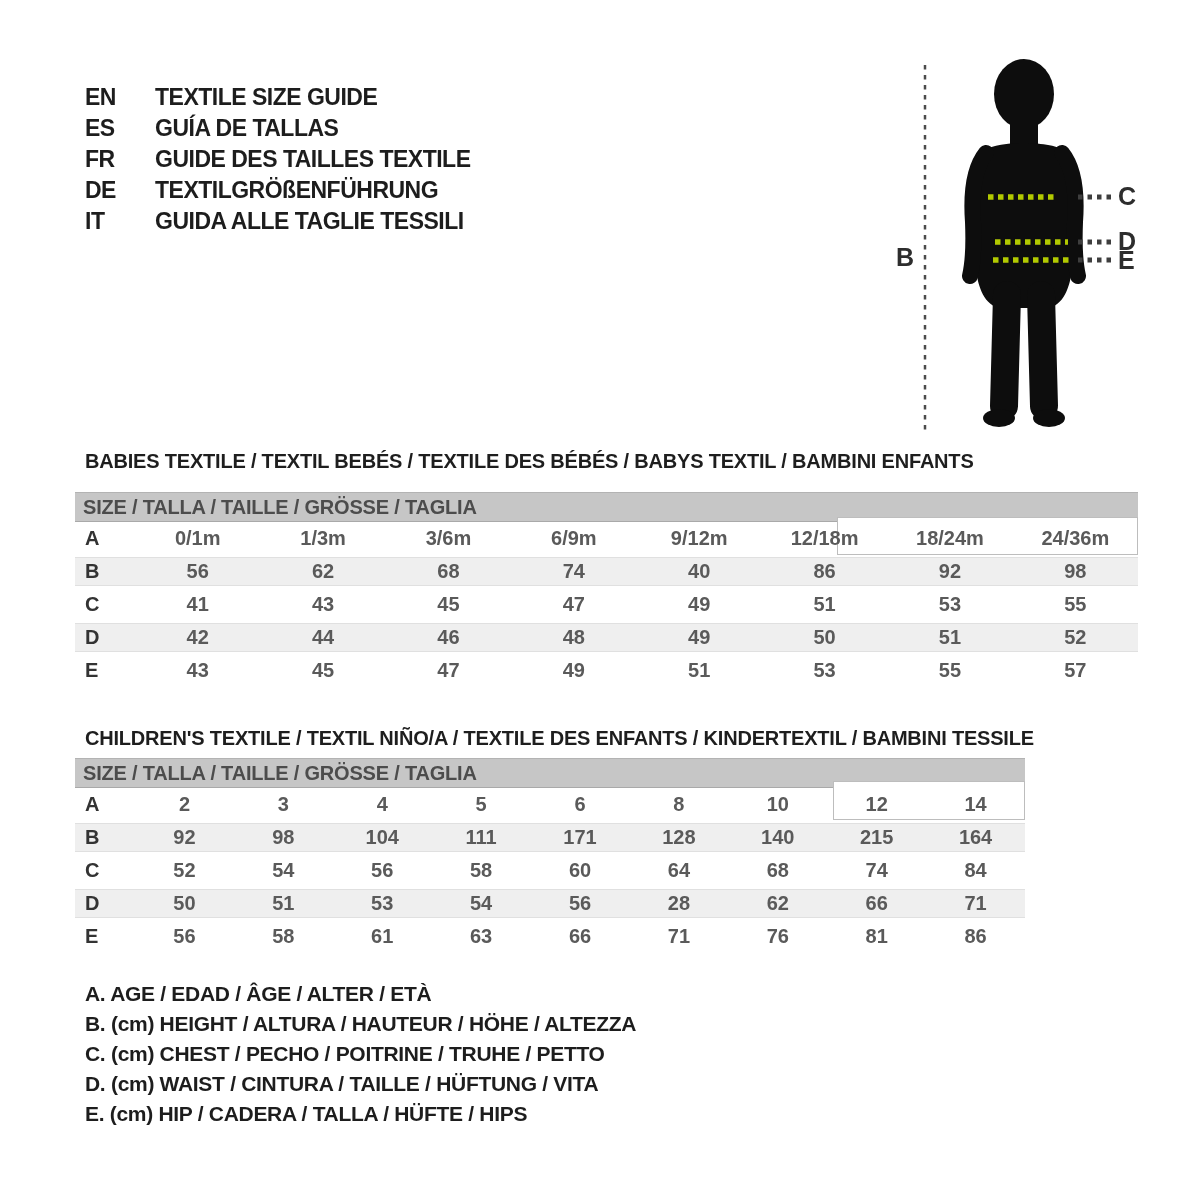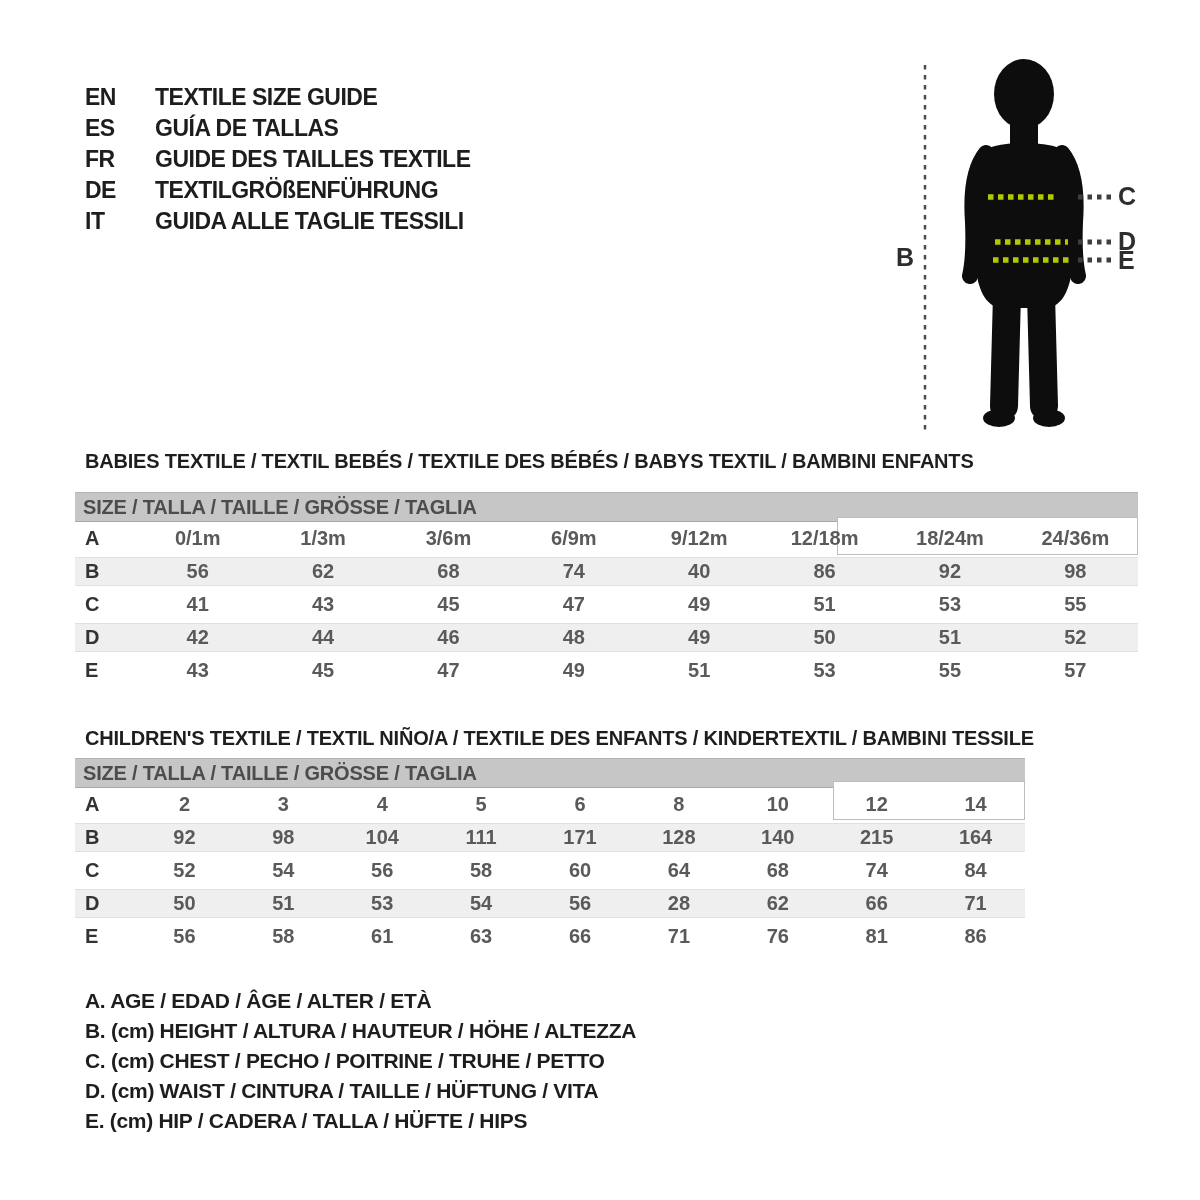--- a/index.html
+++ b/index.html
@@ -33,21 +33,21 @@
            font-size:20px; font-weight:bold; color:#5a5a5a; }
   .t-row.alt { background:#efefef;
            box-shadow: inset 0 2px 0 #ffffff, inset 0 -2px 0 #ffffff,
                        inset 0 3px 0 #e0e0e0, inset 0 -3px 0 #e0e0e0; }
   .t-label { width:60px; padding-left:10px; color:#333333; position:relative; z-index:3; }
   .t-cell { flex:1; text-align:center; position:relative; z-index:3; }
   .hl { position:absolute; background:#ffffff; border:1px solid #bdbdbd; z-index:2; }
   #babies-hl { left:762px; top:25px; width:301px; height:38px; }
   #children-hl { left:758px; top:23px; width:192px; height:39px; }
   
-  .legend-block { position:absolute; left:85px; top:979px;margin-top:7px; }
+  .legend-block { position:absolute; left:85px; top:979px; }
   .legend-line { height:30px; display:flex; align-items:center;
                  font-size:21px; font-weight:bold; letter-spacing:-0.3px; color:#1d1d1d;
                  white-space:nowrap; }
 </style>
 </head>
 <body>
 
 <div id="canvas">
 
   <div class="lang-block">

